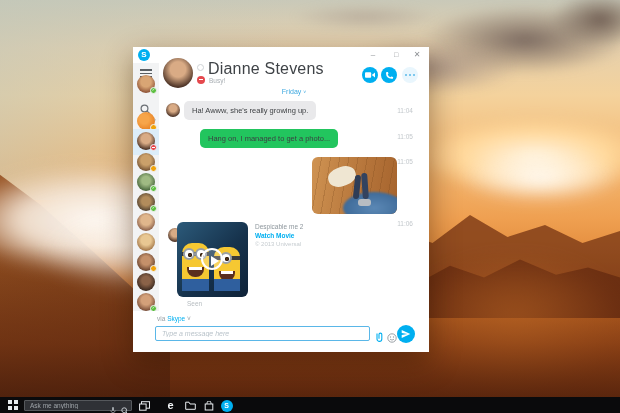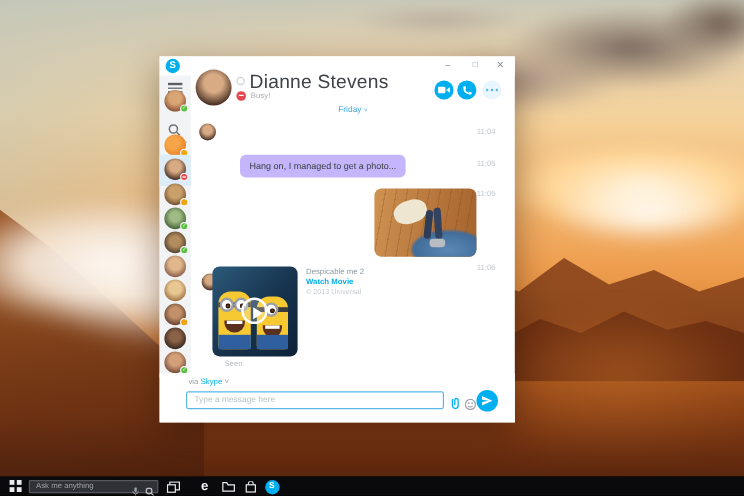--- a/index.html
+++ b/index.html
@@ -92,21 +92,21 @@
 
   .date-sep { position:absolute; left:26px; right:0; top:41px; text-align:center;
     font-size:7px; color:#3fa9e0; }
   .date-sep .caret{ font-size:5px; }
 
   
   .msg-av { position:absolute; width:14px; height:14px; border-radius:50%; }
   .bubble { position:absolute; font-size:7.5px; color:#3c3f42; padding:5px 8px; border-radius:5px;
     white-space:nowrap; }
   .bub-in { background:#e9e9eb; }
-  .bub-out{ background:#c4b5fd; }
+  .bub-out{ background:#22c55e; }
   .time { position:absolute; right:16px; font-size:6.5px; color:#c3c8cc; }
 
   
   .photo { position:absolute; left:179px; top:110px; width:85px; height:57px; border-radius:6px;
     overflow:hidden; background:linear-gradient(100deg,#cf9352 0%,#b5743a 60%,#a5632d 100%); }
   .photo .plank { position:absolute; inset:0;
     background:repeating-linear-gradient(100deg, rgba(120,70,25,.25) 0 1px, rgba(0,0,0,0) 1px 9px); }
   .photo .rug { position:absolute; right:-8px; bottom:-10px; width:62px; height:32px; border-radius:50%;
     background:radial-gradient(ellipse, #5b88b5 0%, #3f6b99 70%); filter:blur(1px); }
   .photo .sweater { position:absolute; left:16px; top:10px; width:28px; height:19px; border-radius:45%;
@@ -142,21 +142,21 @@
   .vid-link  { position:absolute; left:122px; top:185px; font-size:6.5px; color:#00aff0; font-weight:bold; }
   .vid-meta  { position:absolute; left:122px; top:194px; font-size:6px; color:#c6ccd0; }
   .seen { position:absolute; left:54px; top:253px; font-size:6.5px; color:#b6bcc0; }
 
   
   .footer { position:absolute; left:0; right:0; bottom:0; height:41px; background:#fff; }
   .via-line { position:absolute; left:24px; top:4px; font-size:6.5px; color:#9aa0a5; }
   .via-line .svc { color:#00aff0; }
   .composer-input { position:absolute; left:22px; top:15px; width:215px; height:15px;
     border:1px solid #5ab7e8; border-radius:2px; font-size:7px; padding:0 6px; color:#3c3f42;
-    font-family:"Liberation Sans", sans-serif; outline:none; }
+    font-family:"Liberation Sans", sans-serif; outline:none;font-style:italic; }
   .composer-input::placeholder { color:#b9c3ca; }
   .comp-ic { position:absolute; top:18px; }
   .ic-attach{left:242px;} .ic-emoji{left:254px;}
   .send-btn { position:absolute; left:264px; top:14px; width:18px; height:18px; border-radius:50%;
     background:#00aff0; display:flex; align-items:center; justify-content:center; }
 
   
   .taskbar { position:absolute; left:0; bottom:0; width:620px; height:16px; background:#0a0a0c;
     display:block; }
   .start { position:absolute; left:8px; top:3px; width:10px; height:10px; }
@@ -269,20 +269,21 @@
         <i></i>
         <i></i>
     </div>
 
     <div class="date-sep">
       <span>Friday</span>
       <span class="caret">˅</span>
     </div>
 
     <div class="msg-av av-dianne" style="left:33px; top:56px"></div>
+    <div class="bubble bub-in" style="left:51px; top:54px">Ha! Awww, she's really growing up.</div>
     <div class="time" style="top:60px">11:04</div>
 
     <div class="bubble bub-out" style="left:67px; top:82px">Hang on, I managed to get a photo...</div>
     <div class="time" style="top:86px">11:05</div>
 
     <div class="photo">
       <div class="plank"></div>
       <div class="rug"></div>
       <div class="sweater"></div>
       <div class="leg1"></div>

